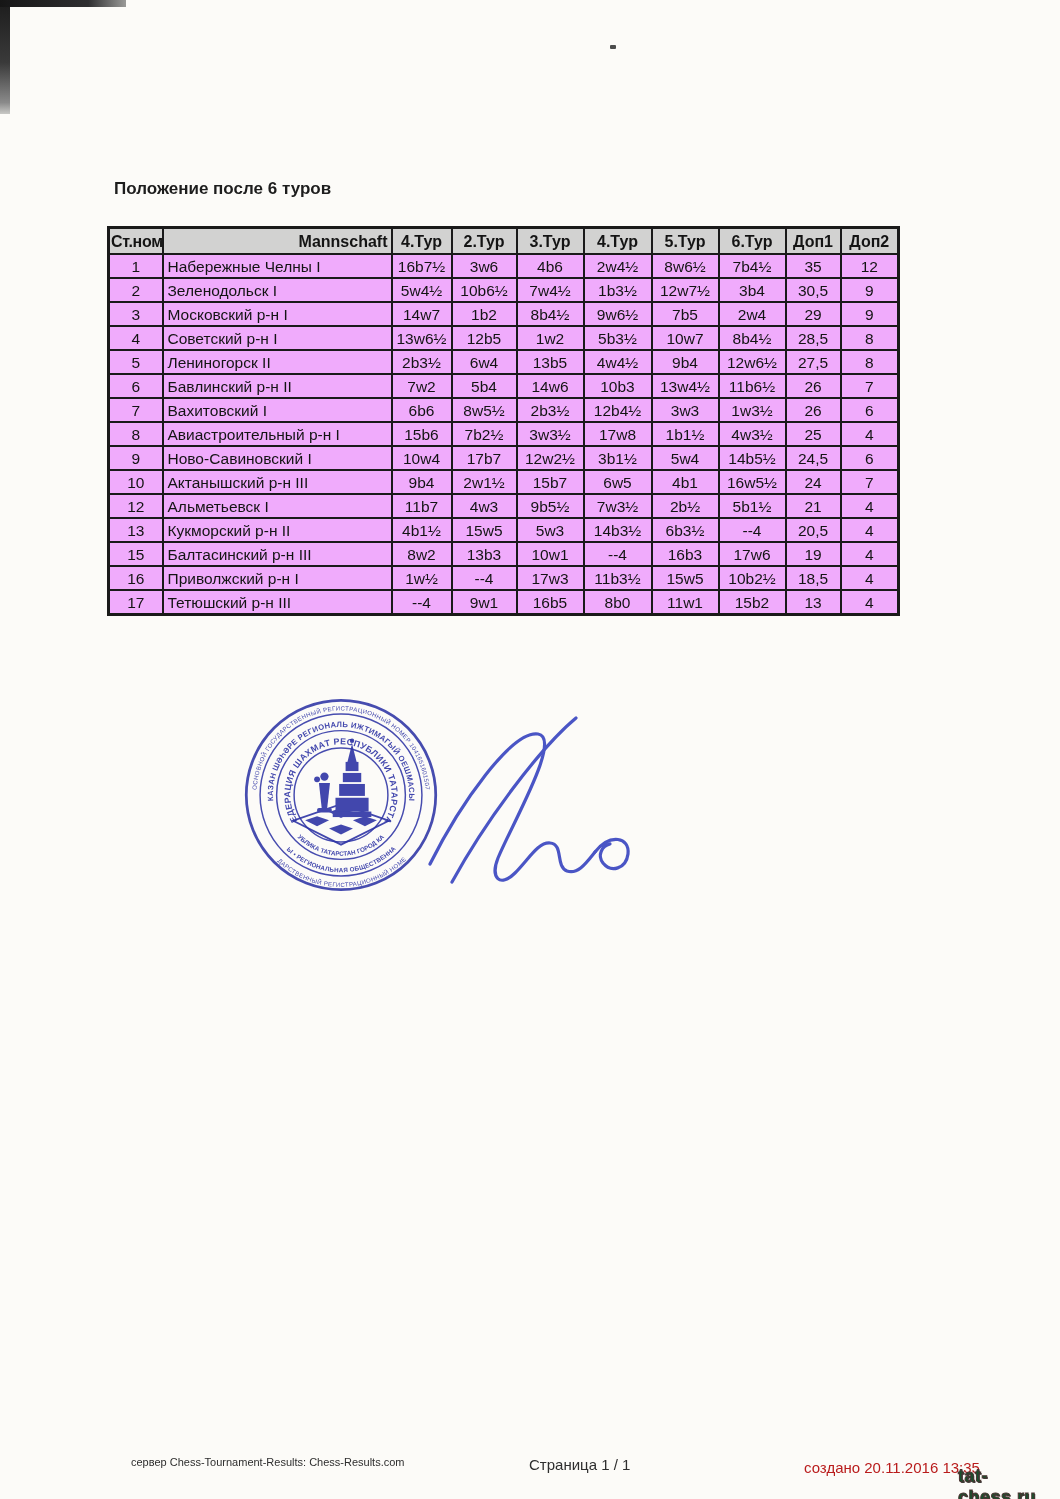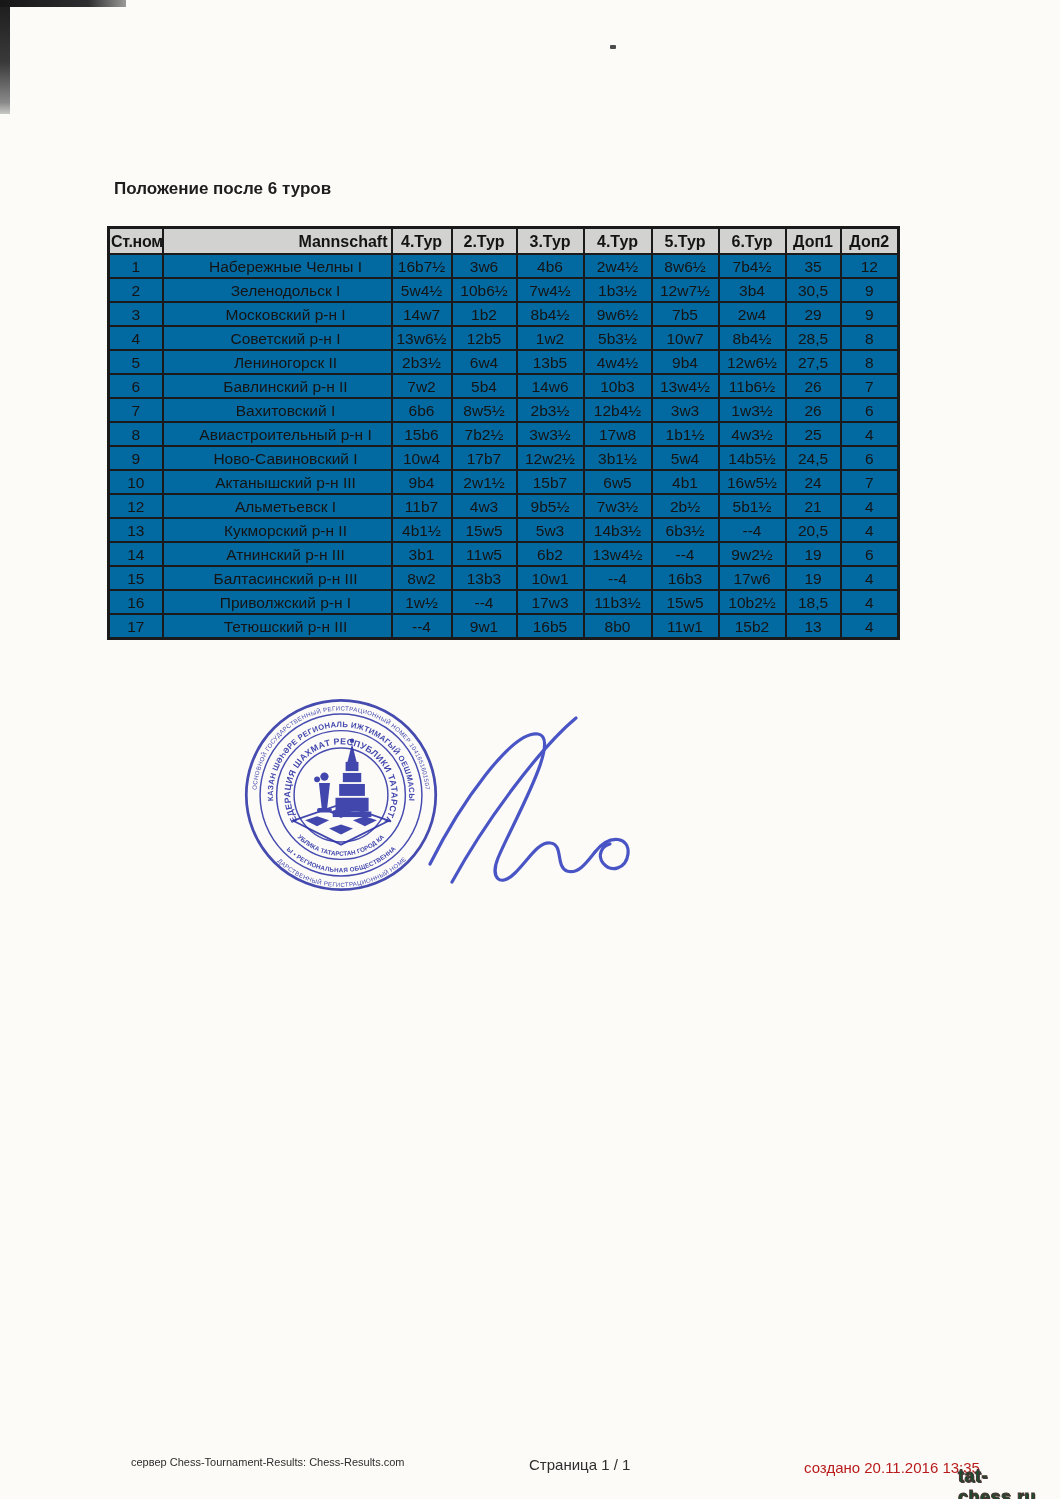--- a/index.html
+++ b/index.html
@@ -29,39 +29,39 @@
     position:absolute;left:114px;top:179px;
     font-size:17px;font-weight:bold;color:#1d1d1d;text-align:right;
   }
 
   
   table.standings{
     position:absolute;left:107px;top:226px;
     border-collapse:collapse;table-layout:fixed;
     width:790px;
     font-size:15.5px;color:#141414;
-    background:#0369a1;
+    background:#f0abfc;
   }
   table.standings th, table.standings td{
     border:2px solid #1a1a1a;
     padding:0 3px;
     height:22px;
     line-height:21px;
     overflow:hidden;white-space:nowrap;
     text-align:center;
   }
   table.standings thead th{
     background:#d2d2d1;
     font-weight:bold;
     font-size:16px;
     height:24px;
   }
   table.standings th.c0{text-align:left;padding-left:1px;letter-spacing:-0.3px;}
   table.standings th.c1{text-align:right;padding-left:4px;}
-  table.standings td.c1{text-align:center;padding-left:20px;}
+  table.standings td.c1{text-align:left;padding-left:4px;}
   table.standings{border:3px solid #1a1a1a;}
 
   
   .stamp-wrap{position:absolute;left:238px;top:692px;width:206px;height:206px;}
   .stamp-wrap svg{display:block;}
   .sig-wrap{position:absolute;left:416px;top:702px;width:236px;height:192px;}
 
   
   .footer-server{position:absolute;left:131px;top:1456px;font-size:11px;color:#2e2e2e;}
   .footer-page{position:absolute;left:529px;top:1456px;font-size:15px;color:#2e2e2e;}
@@ -251,32 +251,20 @@
           <td class="c2">4b1½</td>
           <td class="c3">15w5</td>
           <td class="c4">5w3</td>
           <td class="c5">14b3½</td>
           <td class="c6">6b3½</td>
           <td class="c7">--4</td>
           <td class="c8">20,5</td>
           <td class="c9">4</td>
         </tr>
         <tr>
-          <td class="c0">14</td>
-          <td class="c1">Атнинский р-н III</td>
-          <td class="c2">3b1</td>
-          <td class="c3">11w5</td>
-          <td class="c4">6b2</td>
-          <td class="c5">13w4½</td>
-          <td class="c6">--4</td>
-          <td class="c7">9w2½</td>
-          <td class="c8">19</td>
-          <td class="c9">6</td>
-        </tr>
-        <tr>
           <td class="c0">15</td>
           <td class="c1">Балтасинский р-н III</td>
           <td class="c2">8w2</td>
           <td class="c3">13b3</td>
           <td class="c4">10w1</td>
           <td class="c5">--4</td>
           <td class="c6">16b3</td>
           <td class="c7">17w6</td>
           <td class="c8">19</td>
           <td class="c9">4</td>

